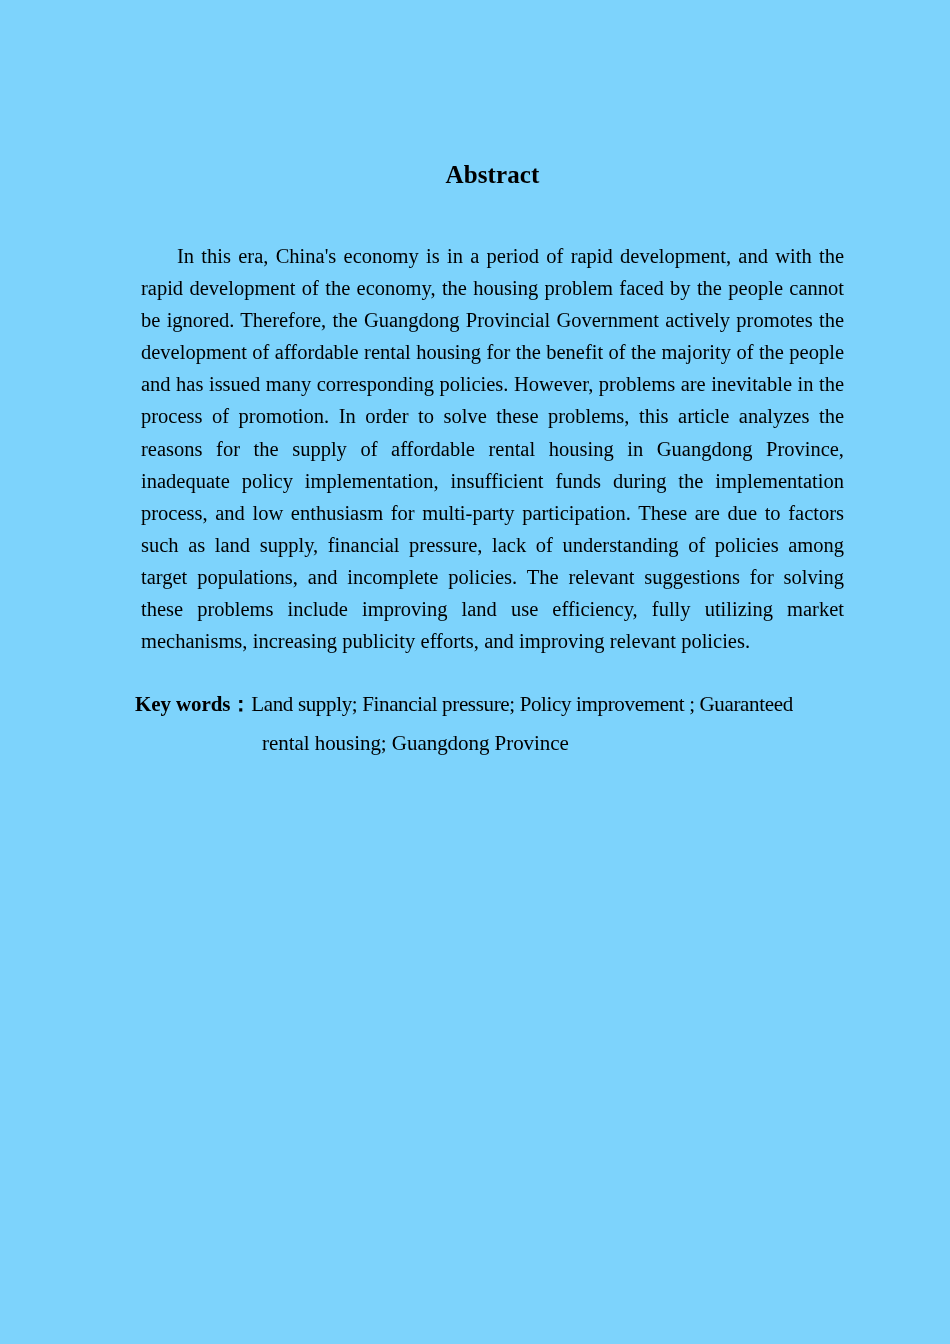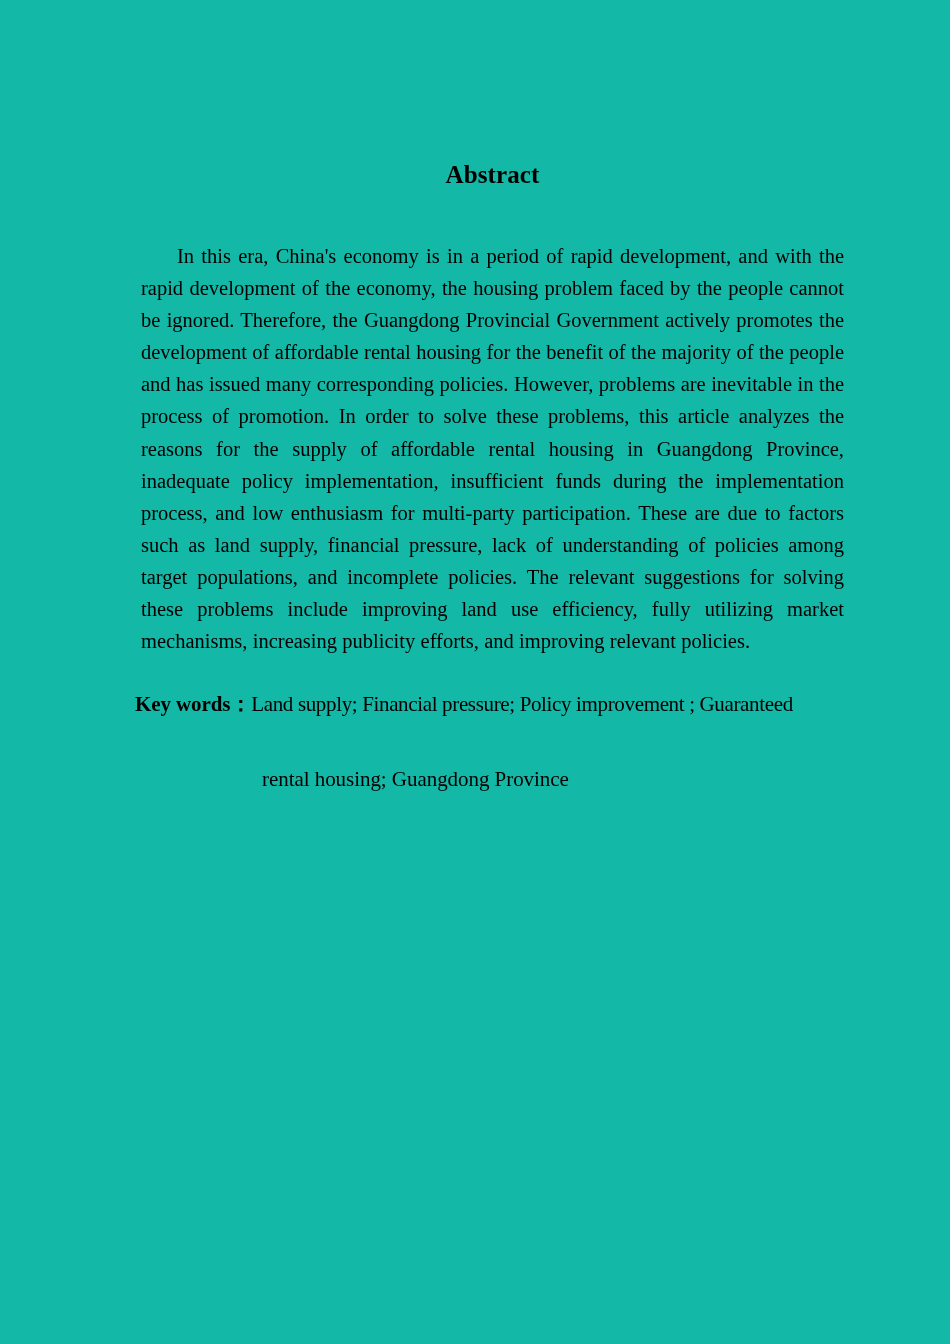--- a/index.html
+++ b/index.html
@@ -5,21 +5,21 @@
   html, body {
     margin: 0;
     padding: 0;
     background: #ffffff;
   }
 
   .page {
     position: relative;
     width: 950px;
     height: 1344px;
-    background: #14b8a6;
+    background: #7dd3fc;
     margin: 0 auto;
     overflow: hidden;
     font-family: "Liberation Serif", "DejaVu Serif", serif;
     color: #000000;
     box-sizing: border-box;
   }
 
   .content {
     position: absolute;
     left: 135px;
@@ -67,21 +67,20 @@
 
   .keywords-values {
     letter-spacing: -0.35px;
   }
 
   .keywords-line-2 {
     display: block;
     padding-left: 127px;
     white-space: nowrap;
     letter-spacing: -0.05px;
-    margin-top: 36px;
   }
 </style>
 </head>
 <body>
 
 <div class="page">
 
   <div class="content">
 
     <h1 class="abstract-heading">Abstract</h1>

